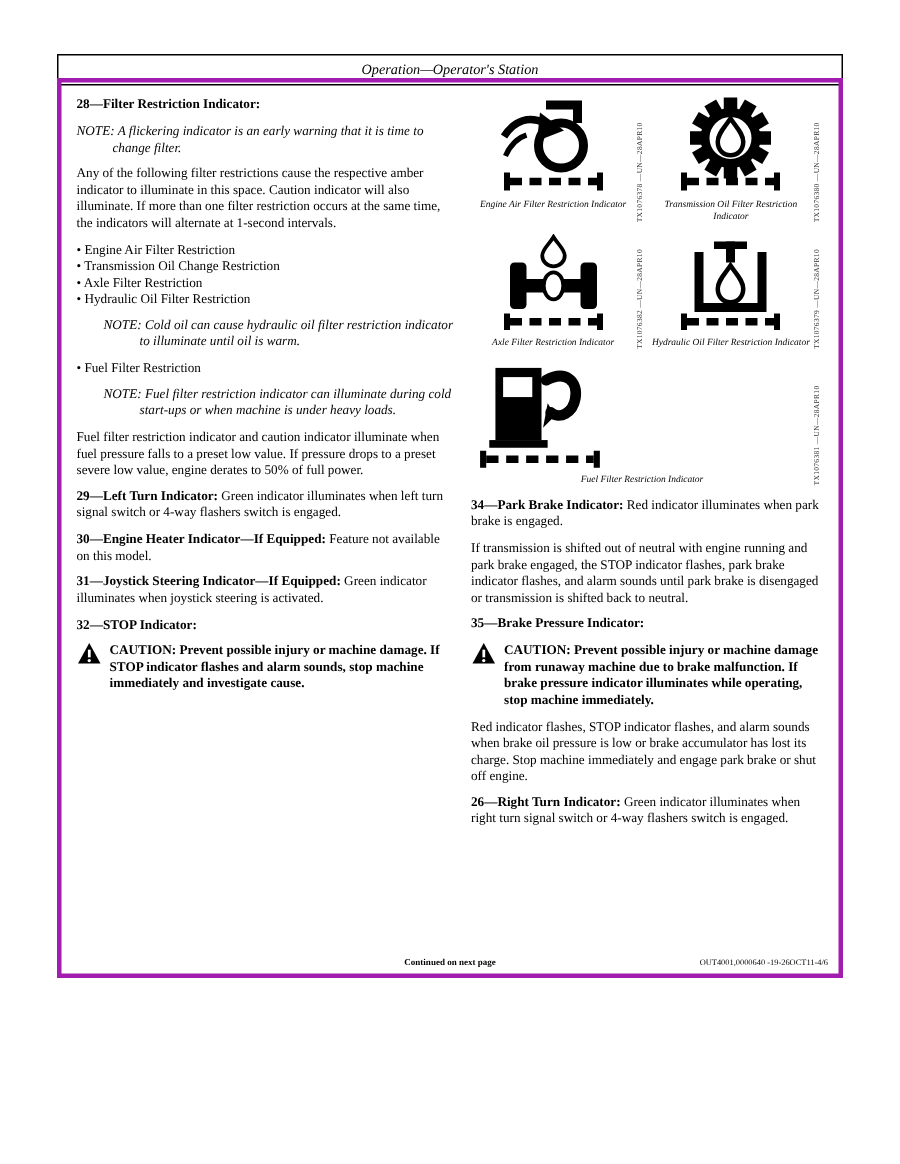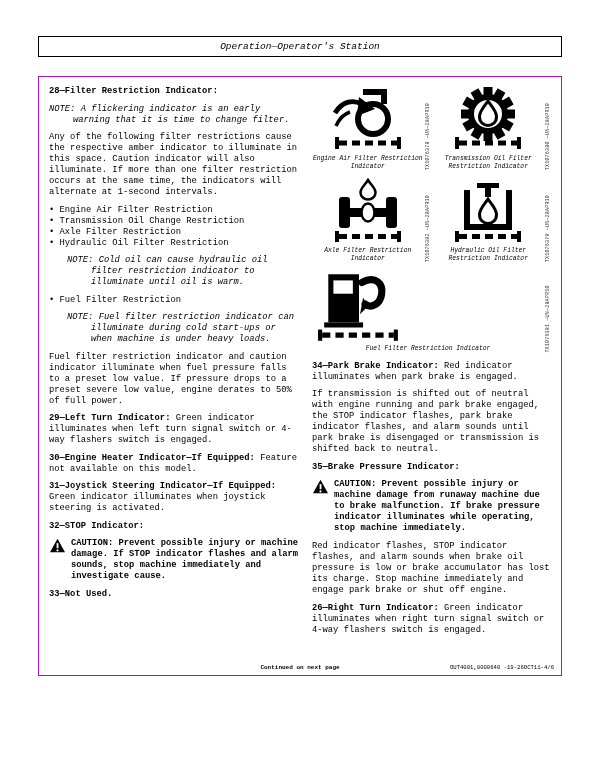--- a/index.html
+++ b/index.html
@@ -1,26 +1,26 @@
 <!DOCTYPE html>
 <html><head>
 <meta charset="utf-8">
 <style>
   html,body{margin:0;padding:0;background:#fff;}
   .page{position:relative;width:600px;height:684px;background:#fff;
-        font-family:Liberation Mono, monospace;color:#000;overflow:hidden;}
+        font-family:Liberation Serif, serif;color:#000;overflow:hidden;}
 
   
   .header-box{position:absolute;left:38px;top:36px;width:524px;height:21px;
     border:1px solid #000;box-sizing:border-box;display:flex;align-items:center;
     justify-content:center;font-style:italic;font-size:9.5px;}
 
   
-  .main-box{position:absolute;left:38px;top:76px;width:524px;height:600px;
-    border:1px solid #a21caf;box-sizing:border-box;overflow:hidden;}
+  .main-box{position:absolute;left:38px;top:52px;width:524px;height:600px;
+    border:3px solid #a21caf;box-sizing:border-box;overflow:hidden;}
   .columns{display:flex;gap:11px;padding:9px 8px 2px 10px;}
   .col{font-size:8.8px;line-height:11px;}
   .col.left{width:252px;flex:none;}
   .col.right{flex:1;min-width:0;}
 
   p{margin:0 0 6.5px 0;}
   .sec-title{font-weight:bold;}
   .b{font-weight:bold;}
   .important{font-weight:bold;padding-left:40px;text-indent:-40px;}
   .note{font-style:italic;padding-left:24px;text-indent:-24px;}
@@ -92,21 +92,20 @@
         <div class="caution">
           <span class="tri">
             <svg width="17" height="15" viewBox="0 0 24 22">
                 <path d="M12 1 L23 21 H1 Z" fill="#000"></path>
                 <rect x="10.7" y="7.5" width="2.7" height="7.5" fill="#fff"></rect>
                 <circle cx="12" cy="18.2" r="1.6" fill="#fff"></circle>
               </svg>
           </span>
           <span>CAUTION: Prevent possible injury or machine damage.  If STOP indicator flashes and alarm sounds, stop machine immediately and investigate cause.</span>
         </div>
-        <p class="sec-title">33—Not Used.</p>
       </div>
 
       <div class="col right">
 
         <div class="figrow">
           <div class="figcell">
             <div class="figmain">
               <svg width="78" height="66" viewBox="0 0 72 66">
                 <g fill="none" stroke="#000">
                   <path d="M31 6 H52 V18" stroke-width="6"></path>

